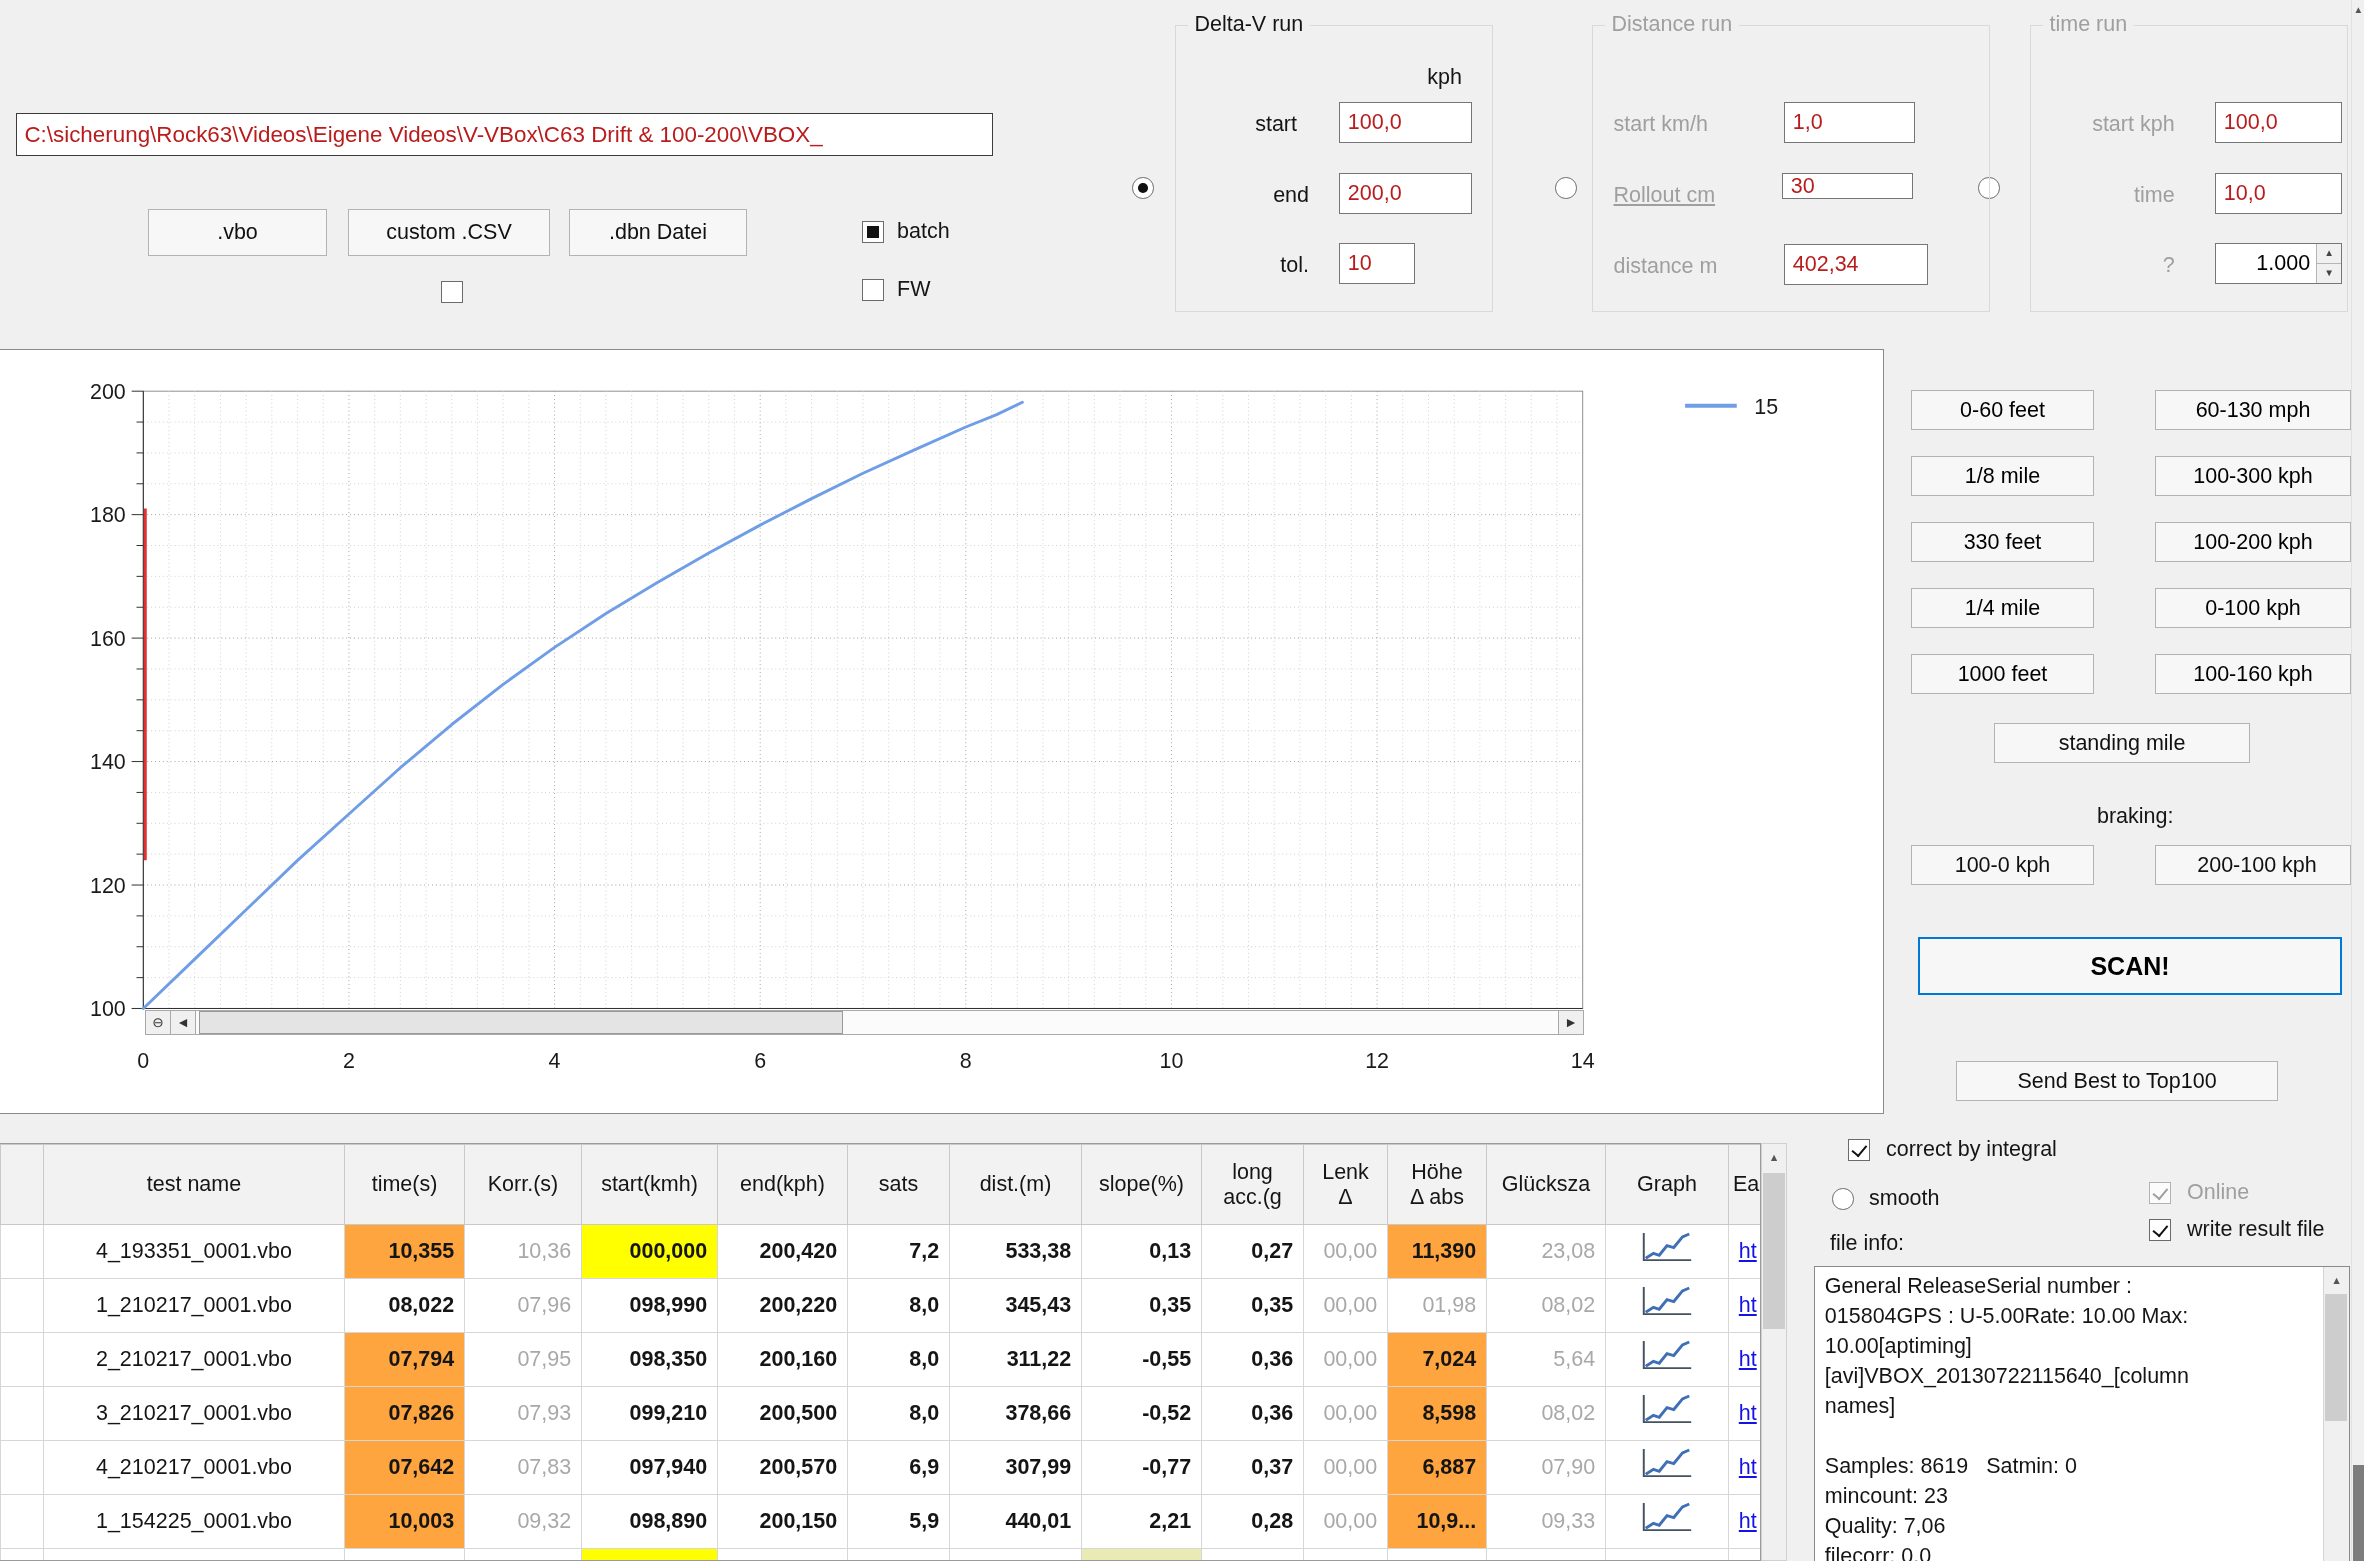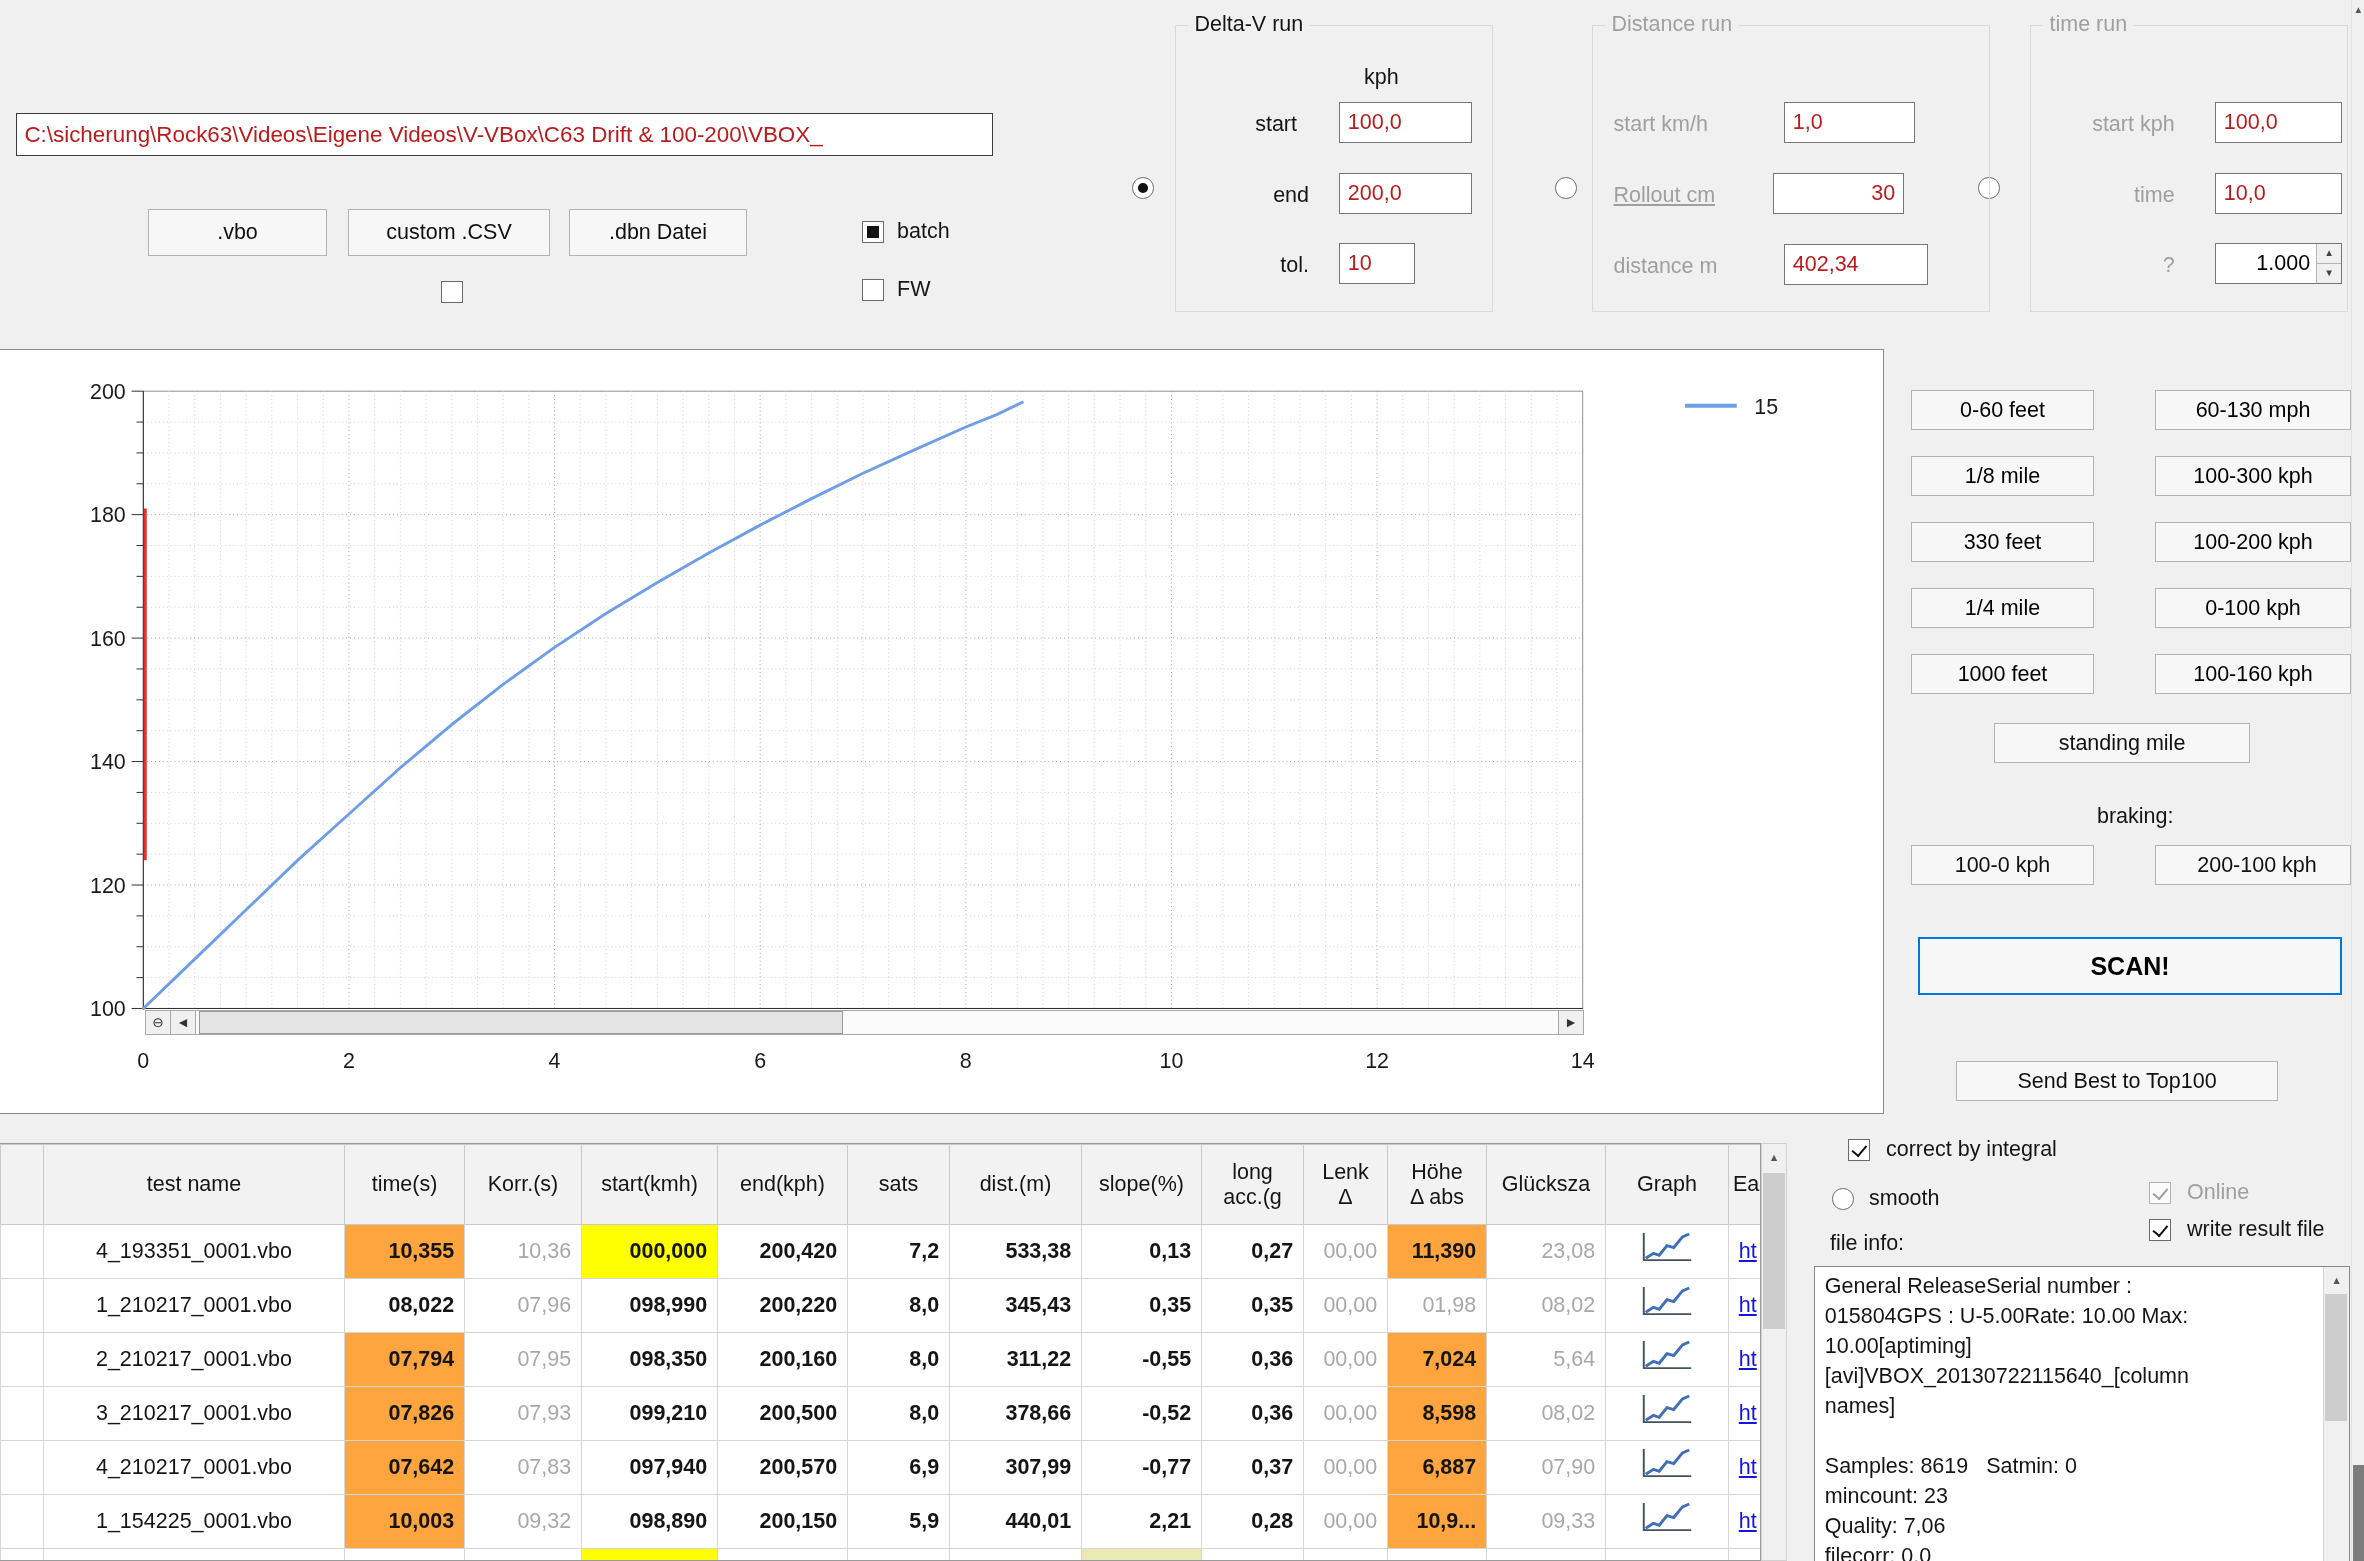--- a/index.html
+++ b/index.html
@@ -2,21 +2,21 @@
 <html><head>
 <meta charset="utf-8">
 <style>
   * { margin:0; padding:0; box-sizing:border-box; }
   html,body { width:2365px; height:1561px; }
   body { position:relative; overflow:hidden; background:#f0f0f0;
          font-family:"Liberation Sans",sans-serif; font-size:21.5px; color:#151515; }
 
   .lbl { position:absolute; line-height:25px; white-space:nowrap; }
   .dis { color:#9f9f9f; }
-  .tr { text-align:right; } .tc { text-align:left; }
+  .tr { text-align:right; } .tc { text-align:right; }
   .und { text-decoration:underline; }
 
   .fld { position:absolute; border:1px solid #767676; background:#fff;
          font:21.5px "Liberation Sans",sans-serif; padding:0 7.8px; color:#b91c1c; }
   #path-input { border:1px solid #3c3c3c; }
 
   button.btn { position:absolute; background:#f7f7f7; border:1px solid #b3b3b3;
                font:21.5px "Liberation Sans",sans-serif; color:#111; cursor:default; }
 
   .grp { position:absolute; border:1px solid #d9d9d9; }
@@ -129,21 +129,21 @@
   <input class="fld" style="left: 163px; top: 147px; width: 133px; height: 41px;" value="200,0">
   <span class="lbl tr" style="left:26px;top:227px;width:107px;">tol.</span>
   <input class="fld" style="left: 163px; top: 217px; width: 76px; height: 41px;" value="10">
 </div>
 
 <div class="grp" style="left:1592px;top:25px;width:398px;height:287px;">
   <span class="ttl dis">Distance run</span>
   <span class="lbl dis" style="left:20.5px;top:86px;">start km/h</span>
   <input class="fld" style="left: 191px; top: 76px; width: 131px; height: 41px;" value="1,0">
   <span class="lbl dis und" style="left:20.5px;top:157px;">Rollout cm</span>
-  <input class="fld" style="left: 180px; top: 147px; width: 131px; height: 41px; text-align: right;" value="30">
+  <input class="fld" style="left: 189px; top: 147px; width: 131px; height: 26px;" value="30">
   <span class="lbl dis" style="left:20.5px;top:228px;">distance m</span>
   <input class="fld" style="left: 191px; top: 218px; width: 144px; height: 41px;" value="402,34">
 </div>
 
 <div class="grp" style="left:2030px;top:25px;width:318px;height:287px;">
   <span class="ttl dis">time run</span>
   <span class="lbl dis tr" style="left:16.6px;top:86px;width:127px;">start kph</span>
   <input class="fld" style="left: 184px; top: 76px; width: 127px; height: 41px;" value="100,0">
   <span class="lbl dis tr" style="left:16.6px;top:157px;width:127px;">time</span>
   <input class="fld" style="left: 184px; top: 147px; width: 127px; height: 41px;" value="10,0">

